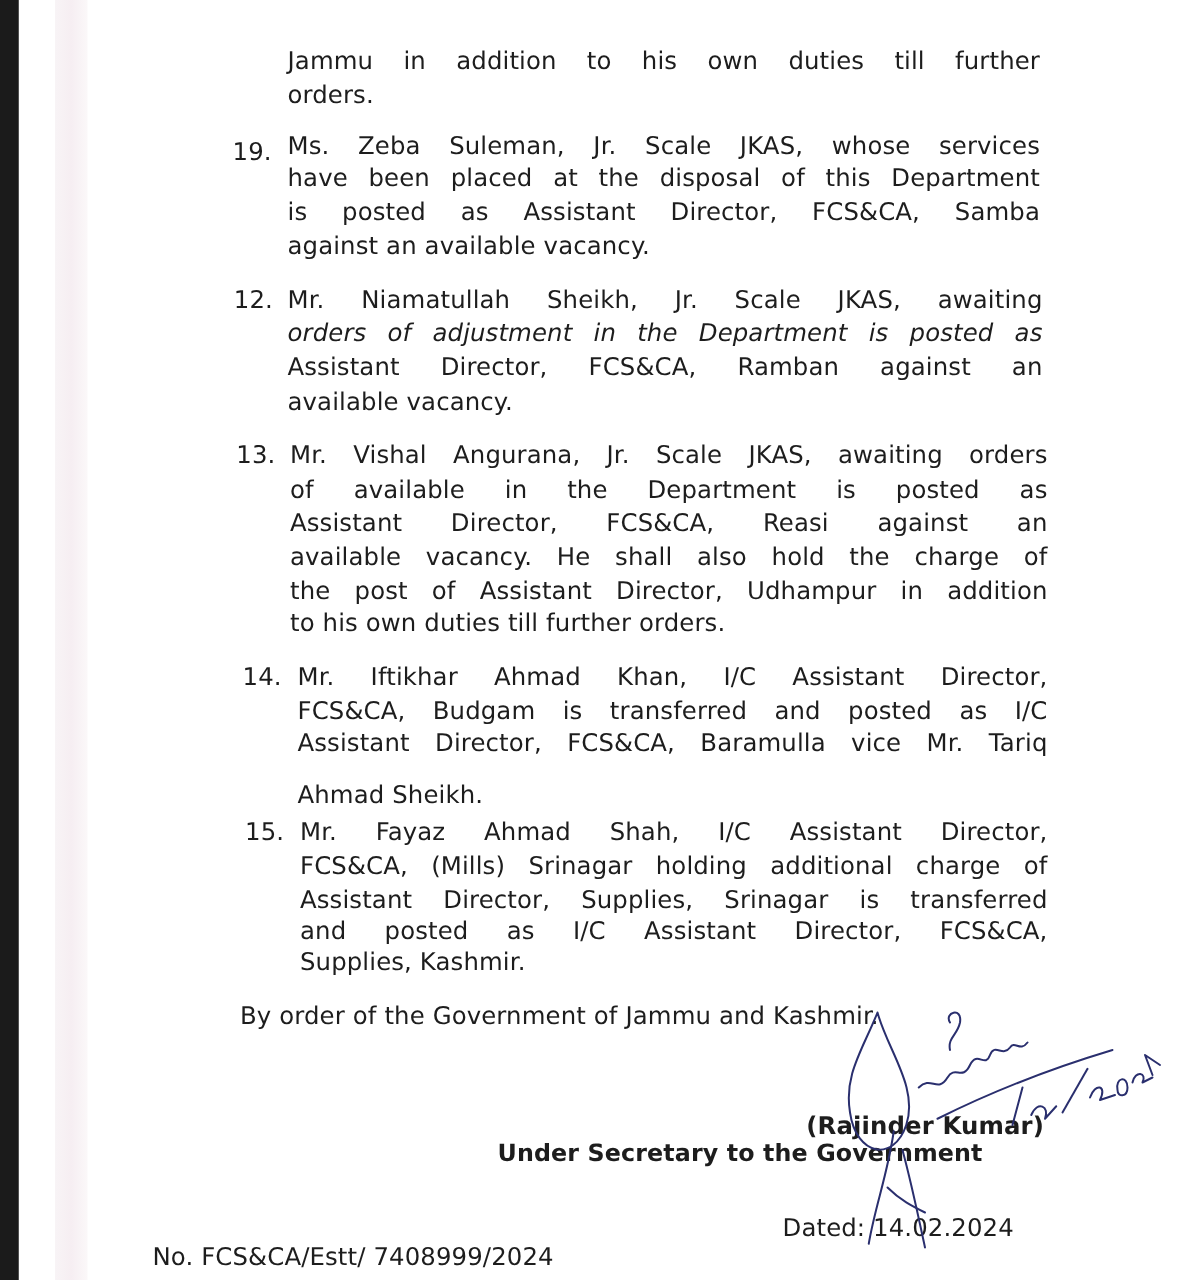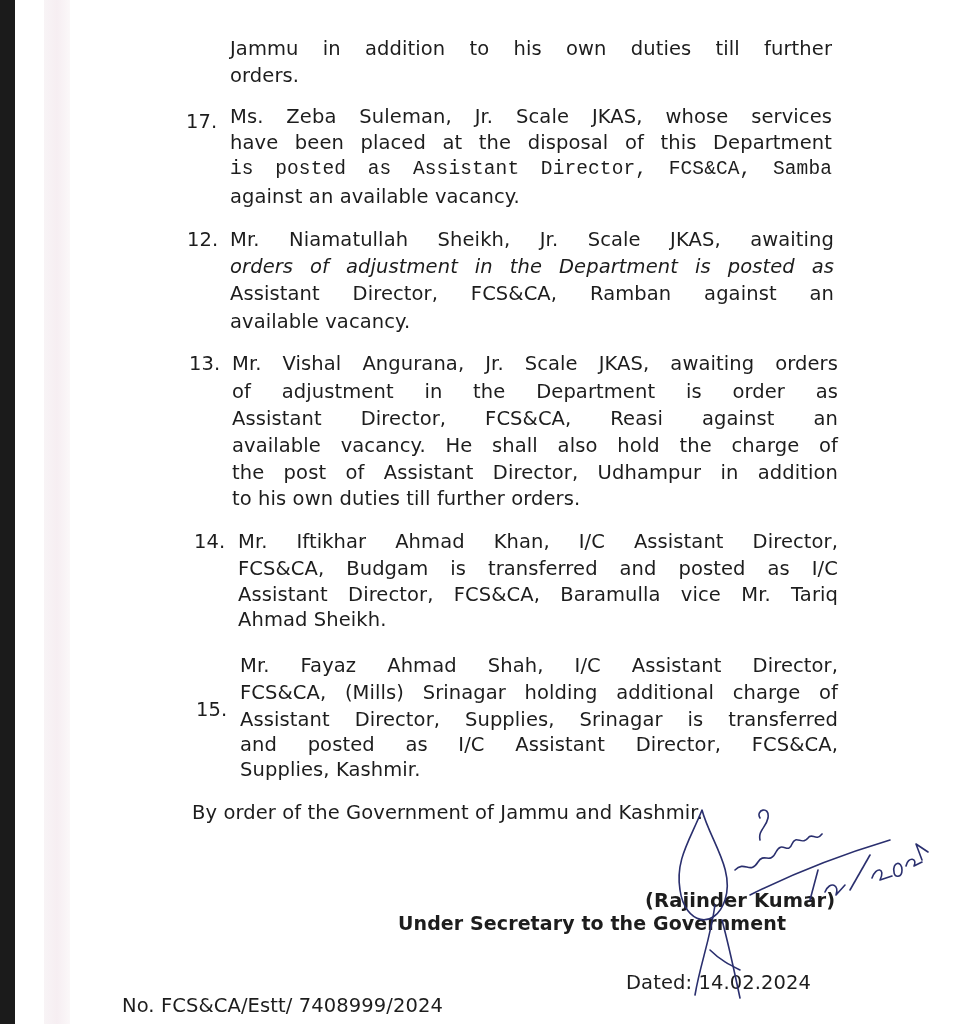--- a/index.html
+++ b/index.html
@@ -63,55 +63,55 @@
 <div class="paper-band"></div>
 
 <div class="doc">
 
   <div>
     <div class="line justify" style="left:230px; top:37px; width:602px;">Jammu in addition to his  own duties till further</div>
     <div class="line" style="left:230px; top:64px;">orders.</div>
   </div>
 
   <div>
-    <div class="num" style="left:186px; top:110px;">17.</div>
+    <div class="num" style="left:186px; top:110px;">19.</div>
     <div class="line justify" style="left:230px; top:105px; width:602px;">Ms. Zeba Suleman, Jr. Scale JKAS, whose  services</div>
     <div class="line justify" style="left:230px; top:131px; width:602px;">have been placed at the disposal of this  Department</div>
-    <div class="line justify" style="left:230px; top:158px; width:602px;font-family:Liberation Mono, monospace;">is posted as  Assistant Director, FCS&amp;CA, Samba</div>
+    <div class="line justify" style="left:230px; top:158px; width:602px;">is posted as  Assistant Director, FCS&amp;CA, Samba</div>
     <div class="line" style="left:230px; top:185px;">against an available vacancy.</div>
   </div>
 
   <div>
     <div class="num" style="left:187px; top:228px;">12.</div>
     <div class="line justify" style="left:230px; top:228px; width:604px;">Mr. Niamatullah Sheikh, Jr. Scale JKAS, awaiting</div>
     <div class="line justify" style="left:230px; top:255px; width:604px;font-style:italic;">orders of adjustment in the Department is  posted as</div>
     <div class="line justify" style="left:230px; top:282px; width:604px;">Assistant Director, FCS&amp;CA, Ramban against an</div>
     <div class="line" style="left:230px; top:310px;">available  vacancy.</div>
   </div>
 
   <div>
     <div class="num" style="left:189px; top:352px;">13.</div>
     <div class="line justify" style="left:232px; top:352px; width:606px;">Mr. Vishal Angurana,  Jr. Scale JKAS, awaiting  orders</div>
-    <div class="line justify" style="left:232px; top:380px; width:606px;">of adjustment in the Department is  order as</div>
+    <div class="line justify" style="left:232px; top:380px; width:606px;">of available in the Department is  posted as</div>
     <div class="line justify" style="left:232px; top:407px; width:606px;">Assistant Director, FCS&amp;CA, Reasi against an</div>
     <div class="line justify" style="left:232px; top:434px; width:606px;">available  vacancy. He shall also hold the charge of</div>
     <div class="line justify" style="left:232px; top:461px; width:606px;">the post of Assistant Director, Udhampur in addition</div>
     <div class="line" style="left:232px; top:487px;">to his  own duties till further orders.</div>
   </div>
 
   <div>
     <div class="num" style="left:194px; top:530px;">14.</div>
     <div class="line justify" style="left:238px; top:530px; width:600px;">Mr. Iftikhar Ahmad Khan, I/C Assistant Director,</div>
     <div class="line justify" style="left:238px; top:557px; width:600px;">FCS&amp;CA, Budgam is transferred and posted as I/C</div>
     <div class="line justify" style="left:238px; top:583px; width:600px;">Assistant Director, FCS&amp;CA, Baramulla vice Mr. Tariq</div>
-    <div class="line" style="left:238px; top:608px;text-align:right;">Ahmad Sheikh.</div>
+    <div class="line" style="left:238px; top:624px;text-align:right;">Ahmad Sheikh.</div>
   </div>
 
   <div>
-    <div class="num" style="left:196px; top:654px;margin-top:44px;">15.</div>
+    <div class="num" style="left:196px; top:654px;">15.</div>
     <div class="line justify" style="left:240px; top:654px; width:598px;">Mr. Fayaz Ahmad Shah, I/C Assistant Director,</div>
     <div class="line justify" style="left:240px; top:681px; width:598px;">FCS&amp;CA, (Mills) Srinagar holding additional charge of</div>
     <div class="line justify" style="left:240px; top:708px; width:598px;">Assistant Director, Supplies, Srinagar is transferred</div>
     <div class="line justify" style="left:240px; top:733px; width:598px;">and posted as I/C Assistant Director, FCS&amp;CA,</div>
     <div class="line" style="left:240px; top:758px;">Supplies, Kashmir.</div>
   </div>
 
   <div class="line" style="left:192px; top:801px;">By order of the Government of Jammu and Kashmir.</div>
 
   <div class="line" style="left:645px; top:889px;font-weight:bold;">(Rajinder Kumar)</div>

